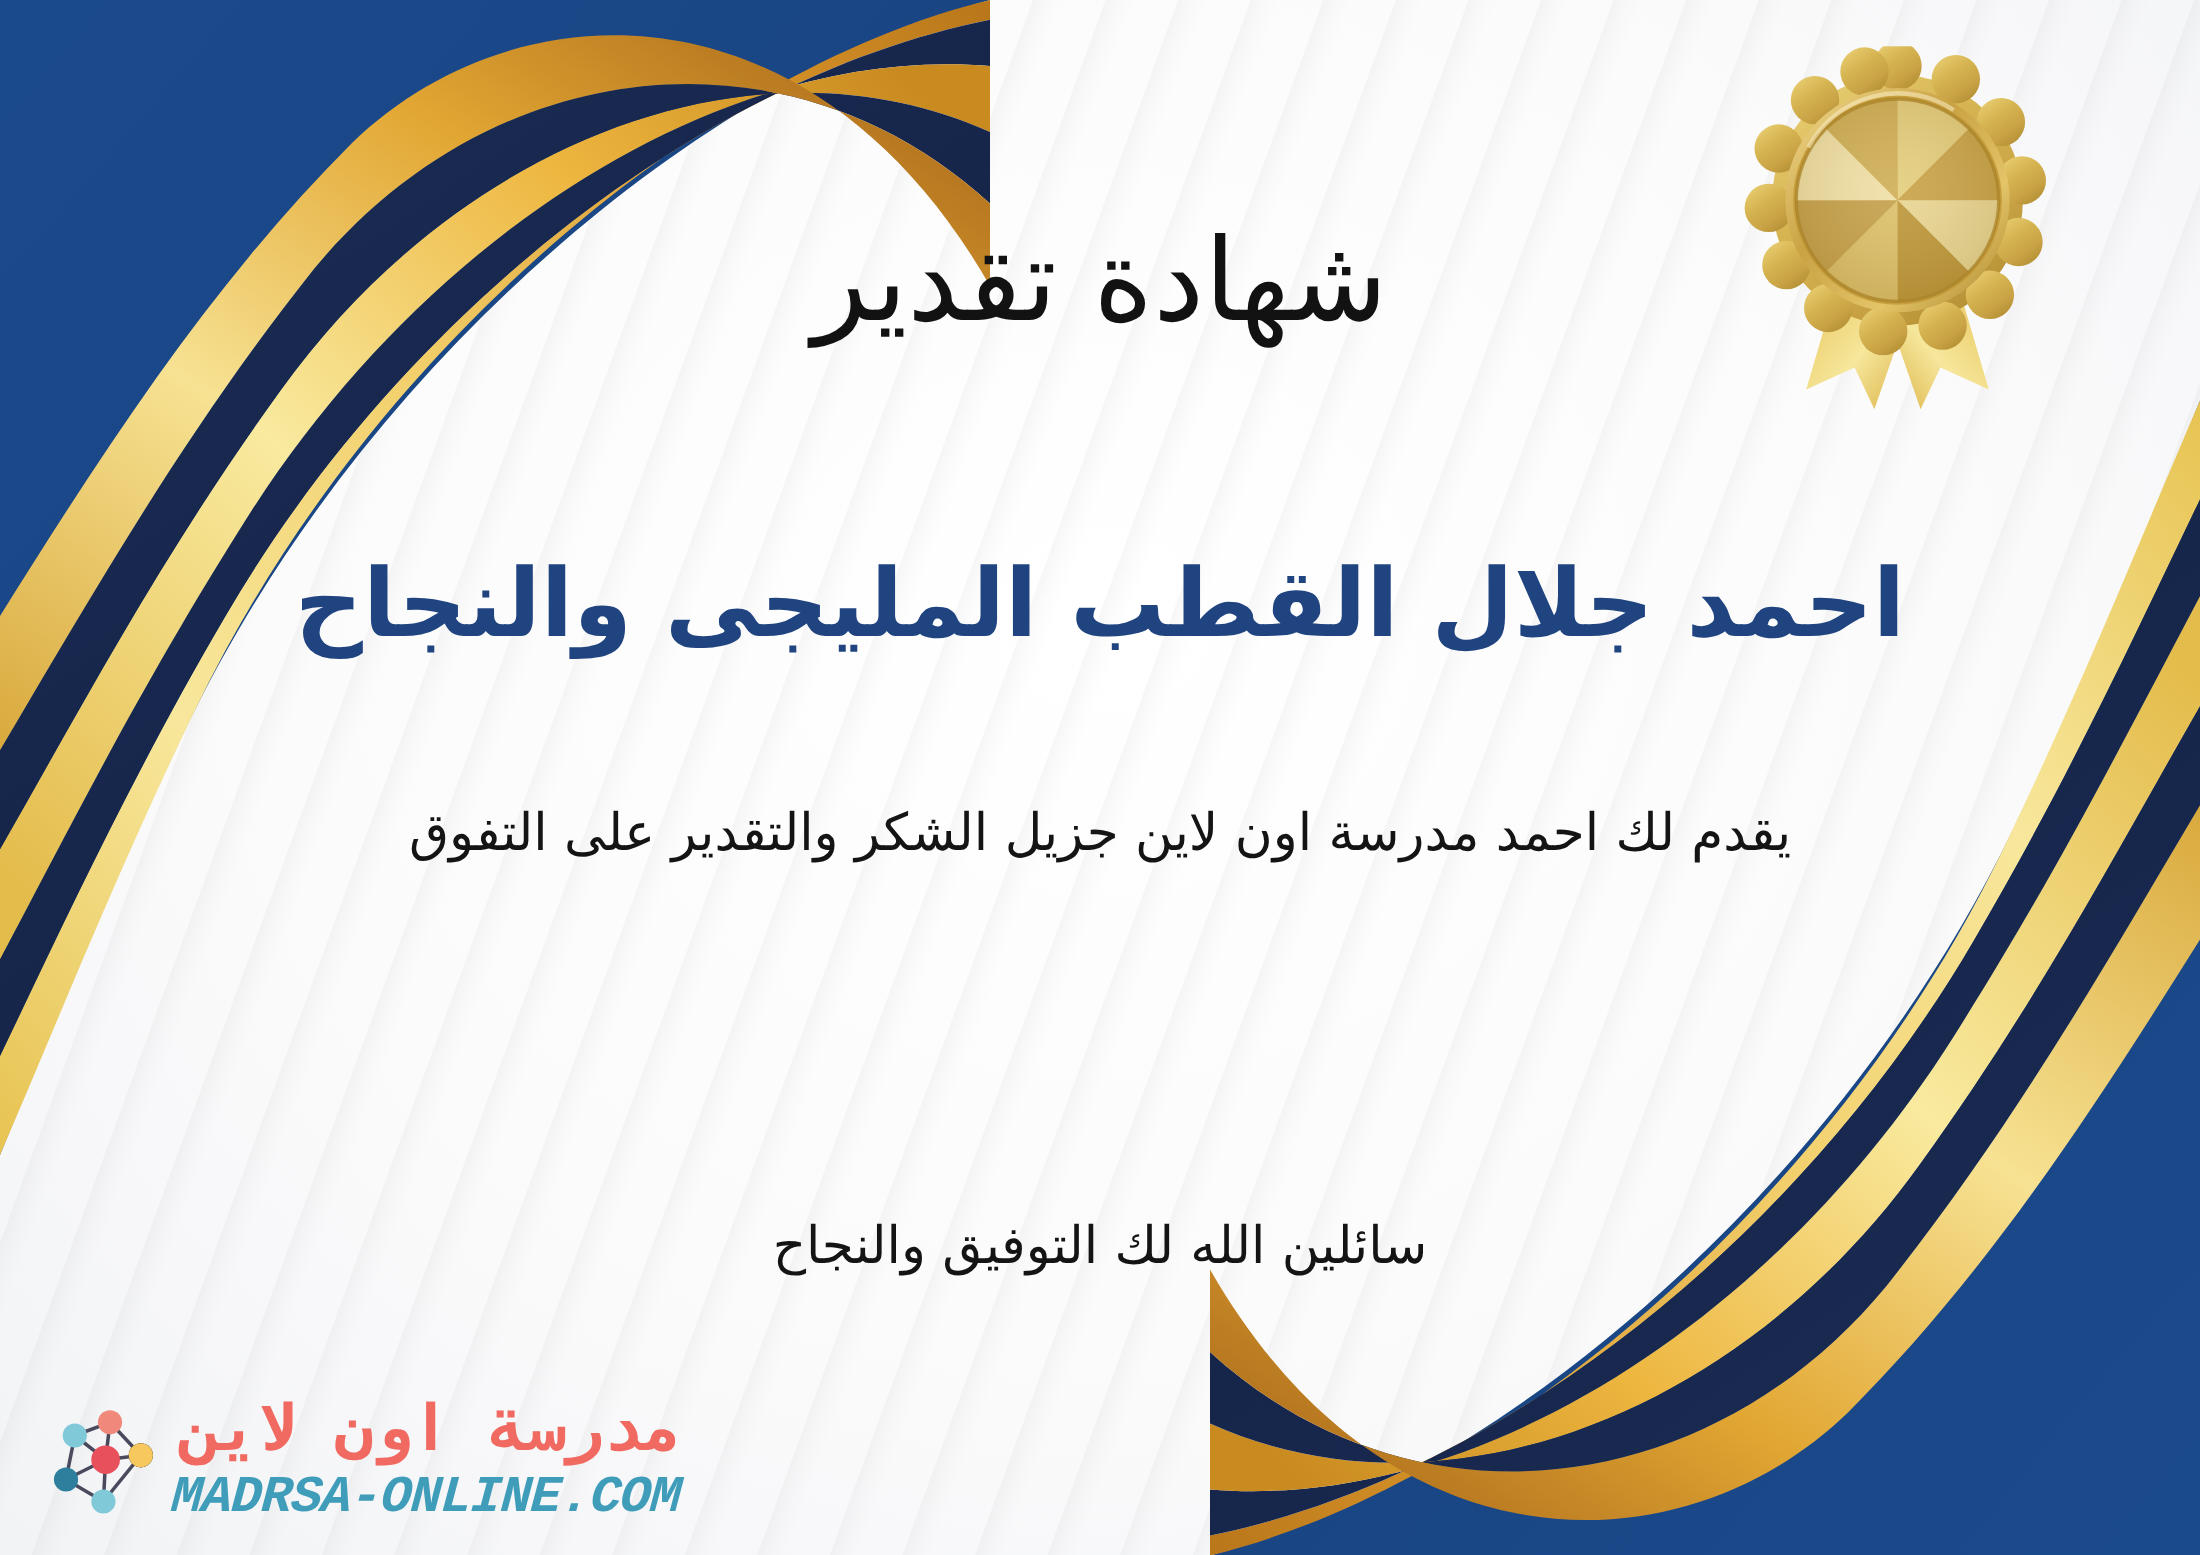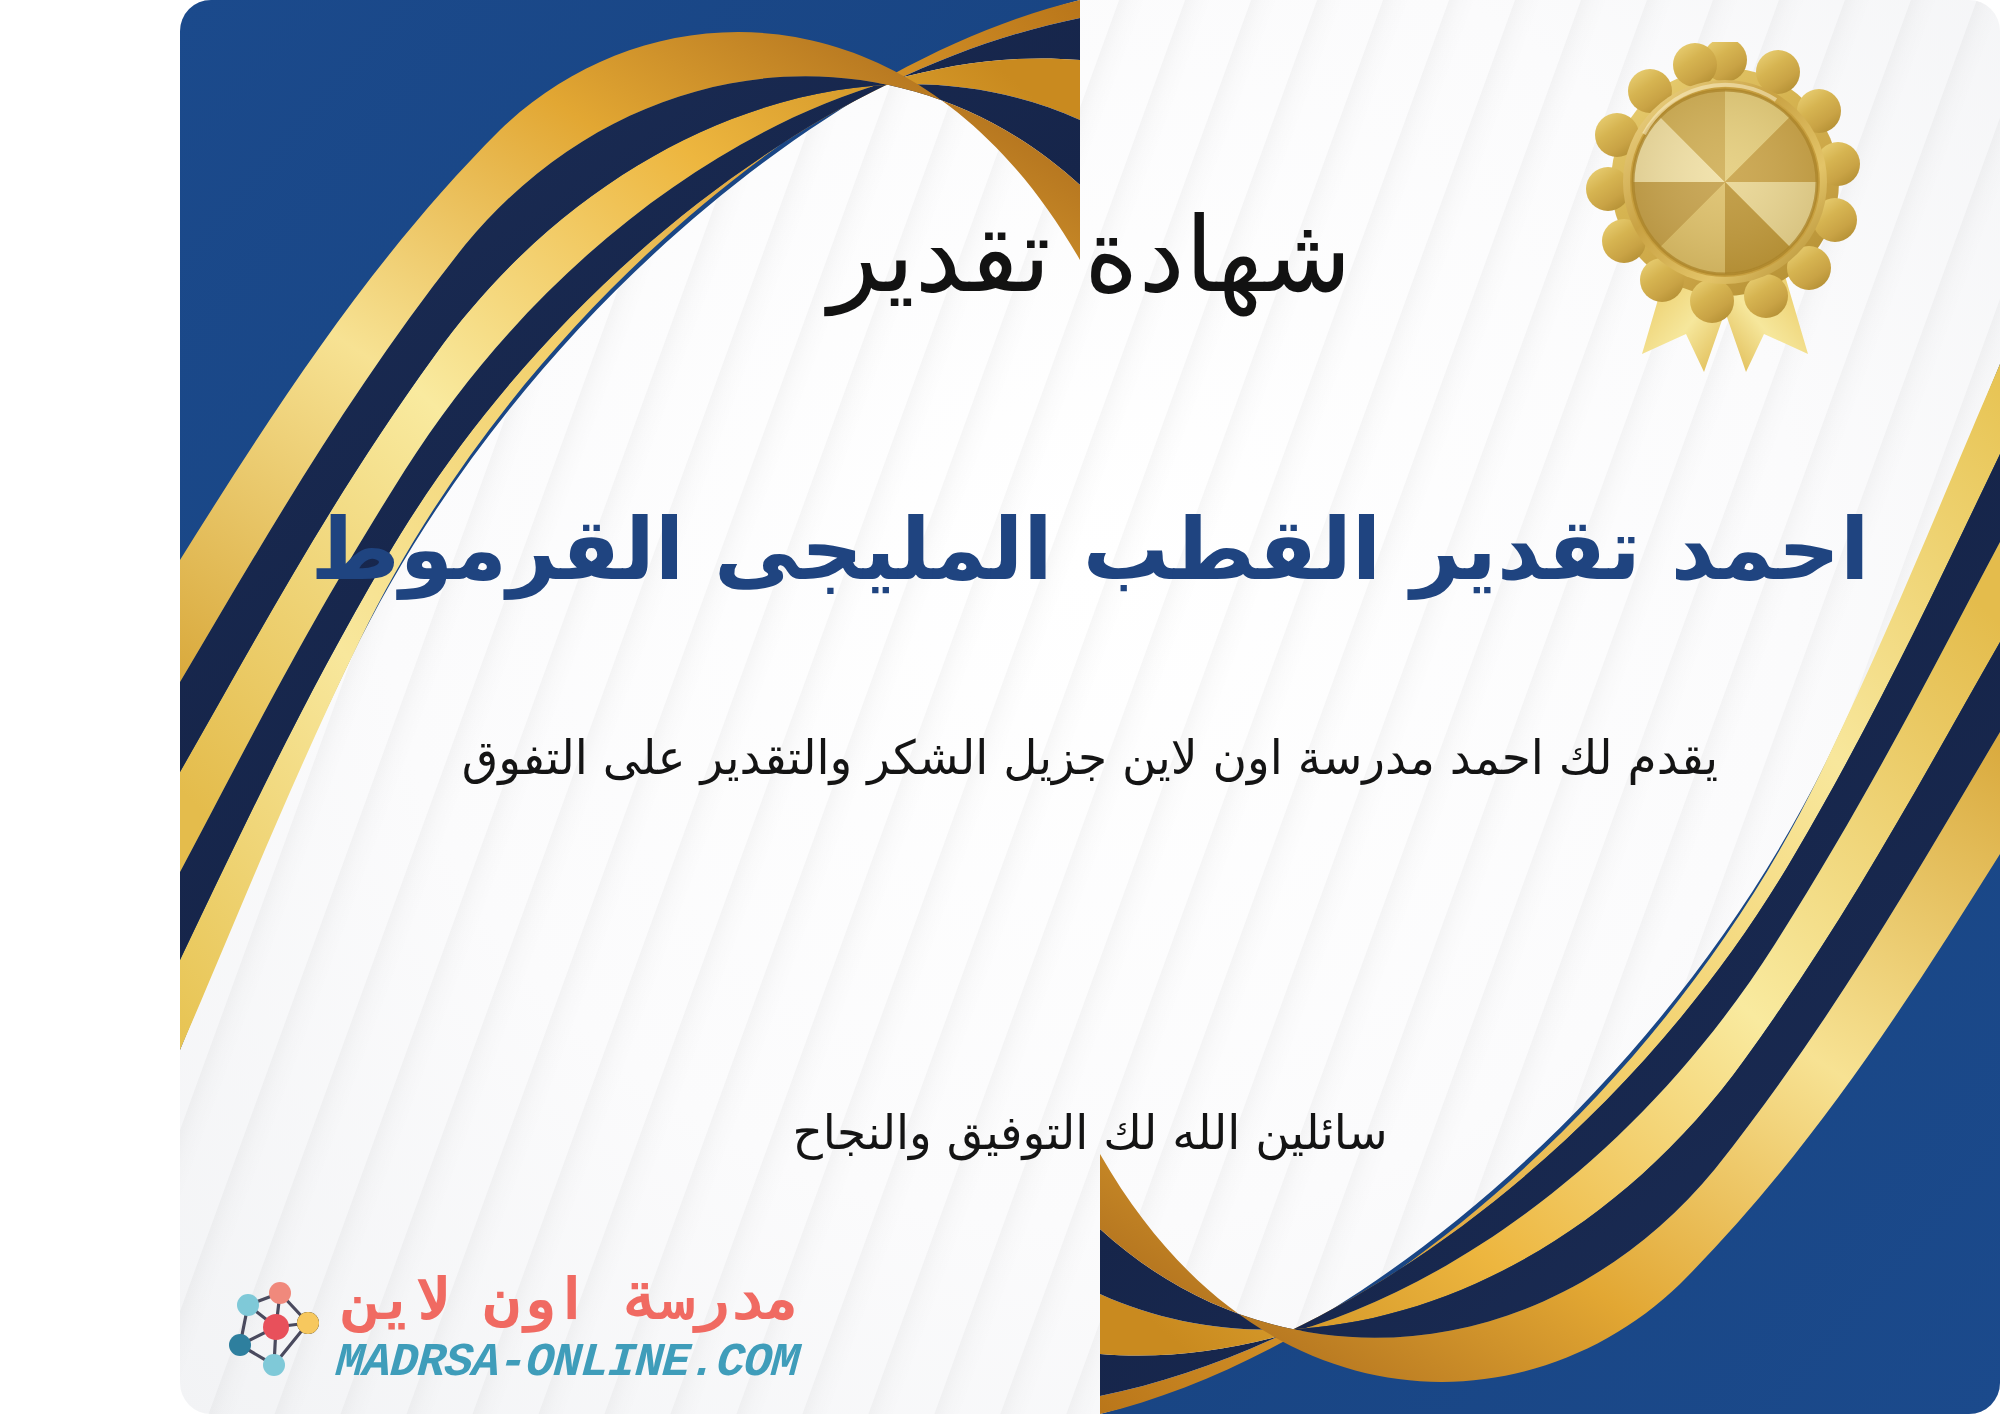--- a/index.html
+++ b/index.html
@@ -11,25 +11,24 @@
   body {
     width: 2000px;
     height: 1414px;
     overflow: hidden;
     font-family: "DejaVu Sans", "Liberation Sans", sans-serif;
   }
 
   
   .certificate {
     position: relative;
-    width: 1820px;
+    width: 2000px;
     height: 1414px;
     overflow: hidden;
     background: #ffffff;
-    border-radius: 31px;
   }
 
   
   .texture {
     position: absolute;
     inset: 0;
     background:
       repeating-linear-gradient(
         110deg,
         rgba(0,0,0,0.000) 0px,
@@ -340,21 +339,21 @@
       </g>
       <circle cx="145" cy="140" r="92" fill="none" stroke="#a9832a" stroke-width="3" opacity="0.75"></circle>
       <path d="M64 92 A92 92 0 0 1 196 58" fill="none" stroke="#fdf4d2" stroke-width="4" opacity="0.5"></path>
     </svg>
   </div>
 
   <div class="content">
 
     <h1 class="cert-title">شهادة تقدير</h1>
 
-    <div class="recipient-name">احمد تقدير القطب المليجى القرموط</div>
+    <div class="recipient-name">احمد جلال القطب المليجى والنجاح</div>
 
     <div class="body-block">
       <span class="body-line">يقدم لك احمد مدرسة اون لاين جزيل الشكر  والتقدير على التفوق</span>
     </div>
 
     <div class="closing-line">سائلين الله لك التوفيق  والنجاح</div>
   </div>
 
   <div class="brand">
     <svg class="brand-mark" viewBox="0 0 104 104" aria-hidden="true">

